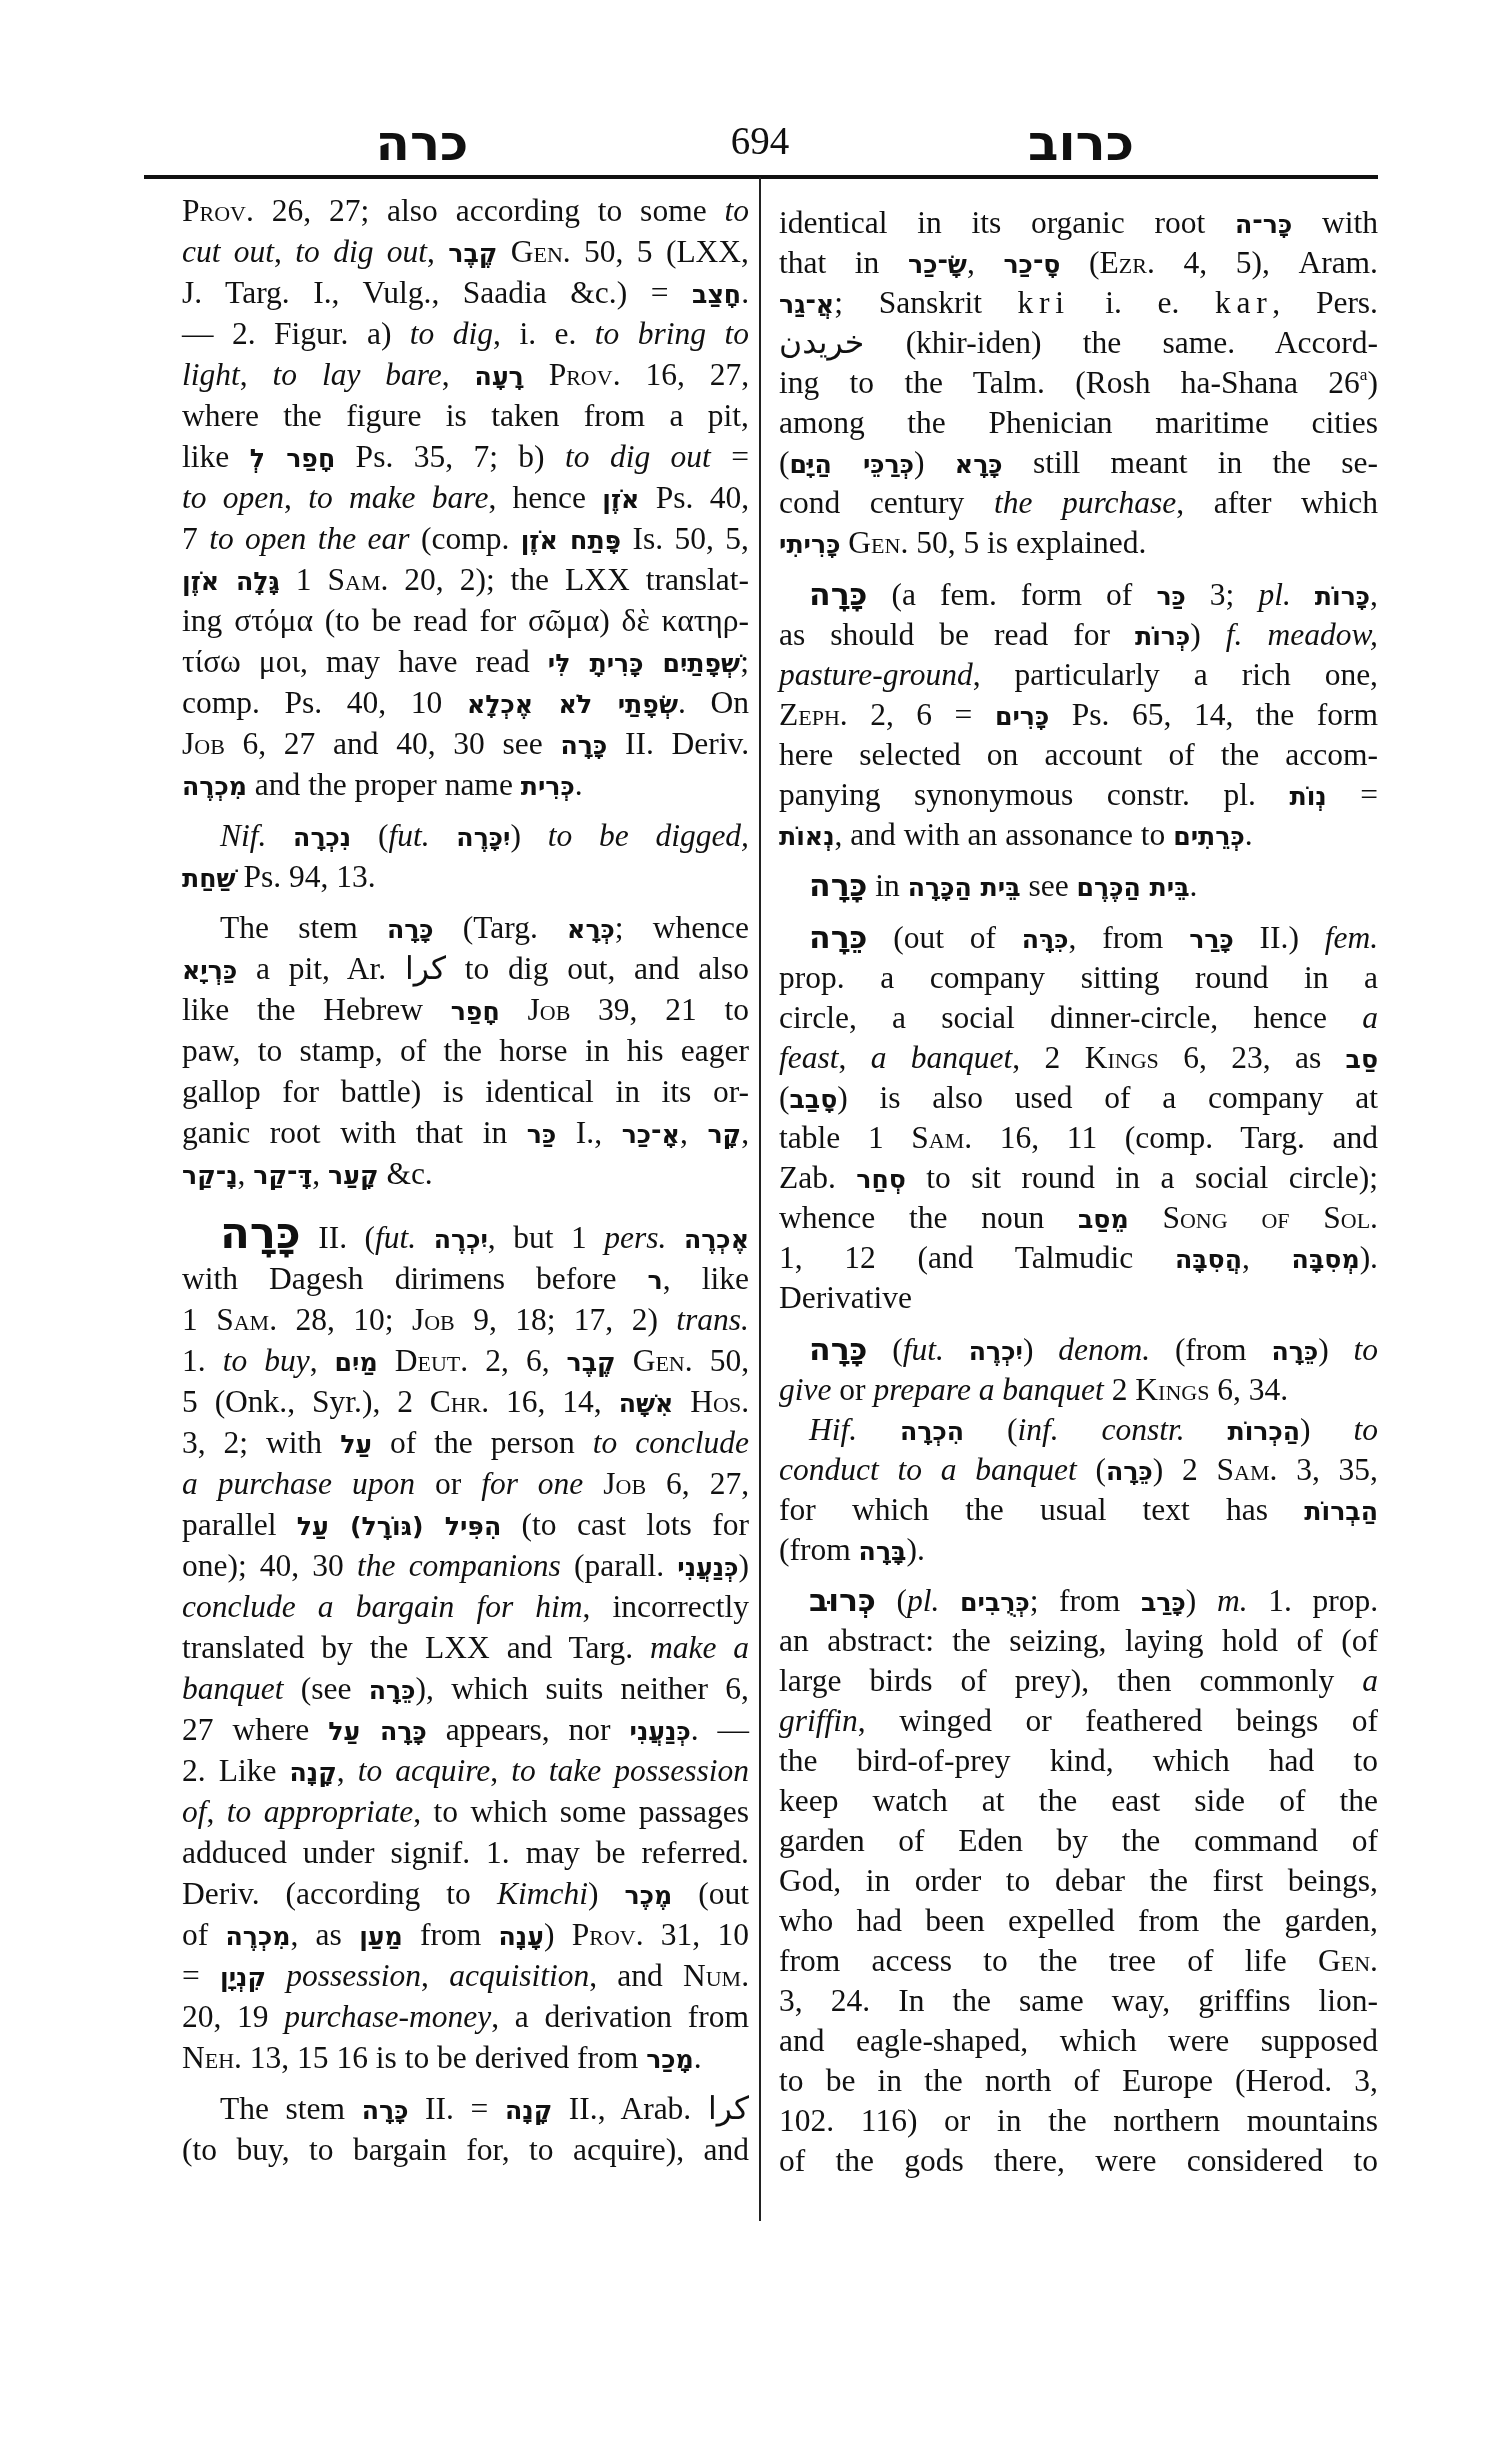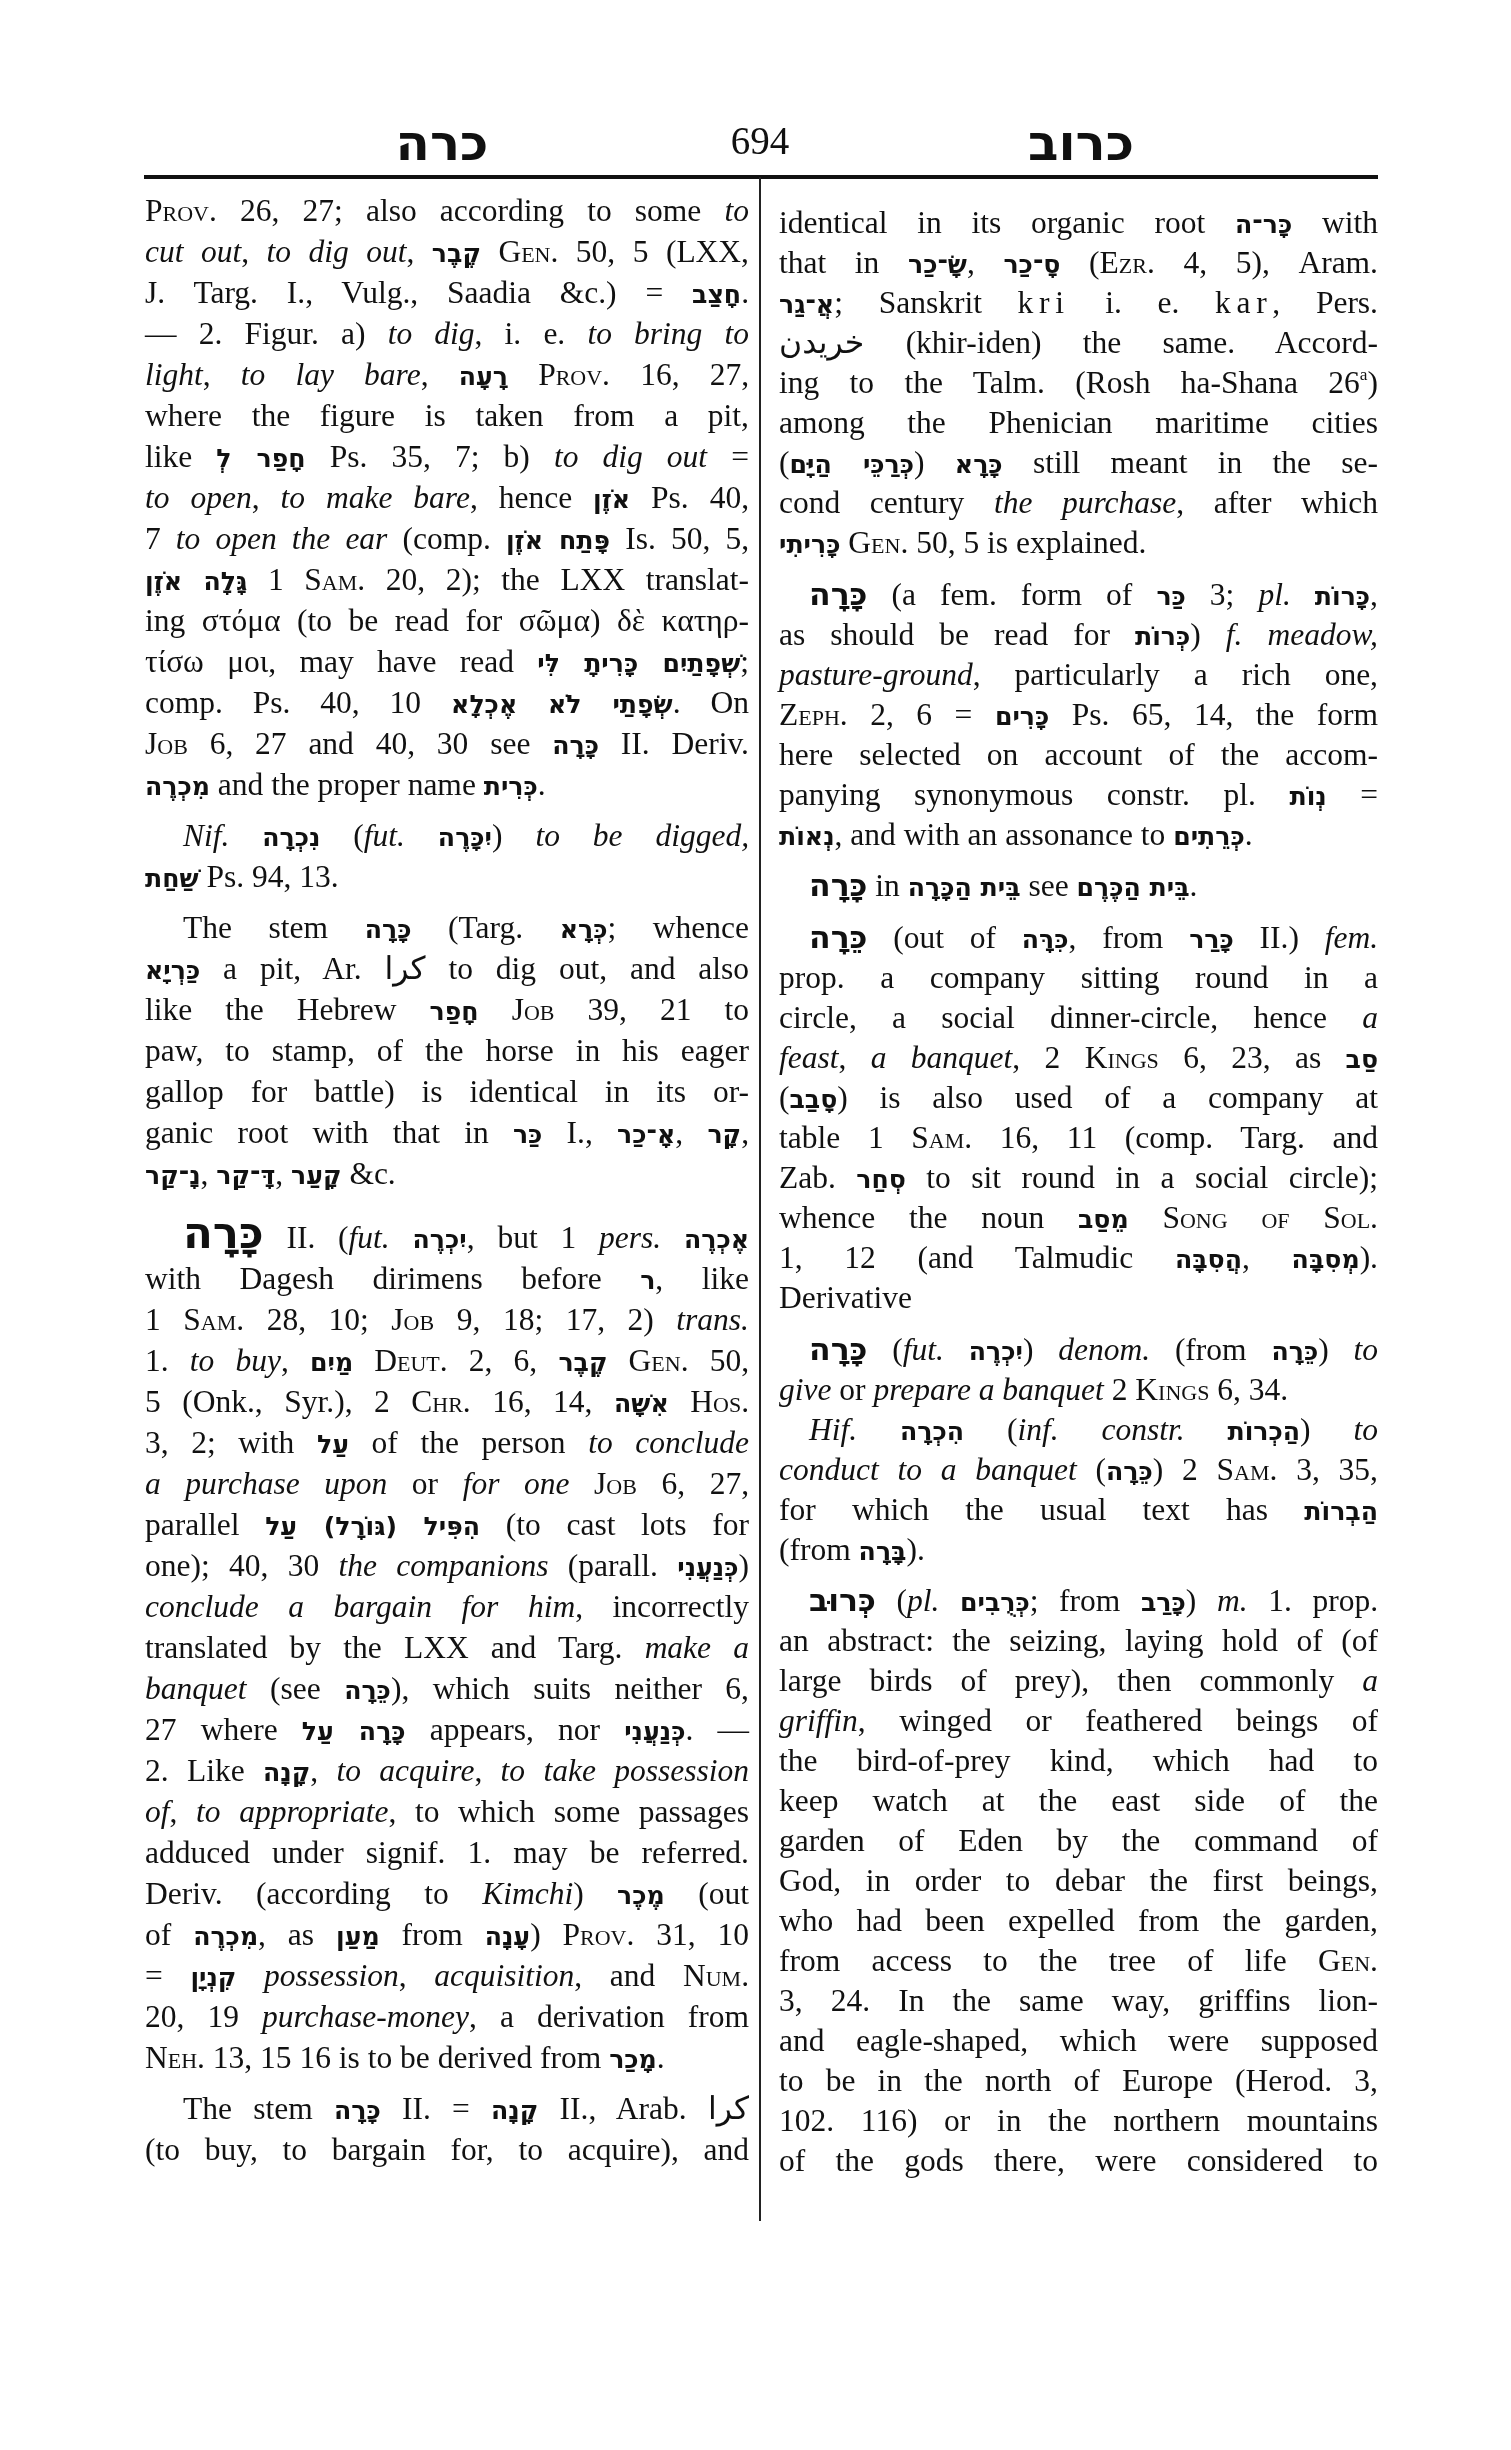--- a/index.html
+++ b/index.html
@@ -20,21 +20,21 @@
     color: #111111;
   }
   .hdr-he {
     font-family: "DejaVu Sans", sans-serif;
     font-weight: bold;
     font-size: 50px;
     top: 118px;
     direction: rtl;
     unicode-bidi: isolate;
   }
-  .hdr-left { left: 442px; }
+  .hdr-left { left: 422px; }
   .hdr-right { left: 1081px; }
   .hdr-num {
     font-family: "Liberation Serif", serif;
     font-size: 39px;
     top: 121px;
     left: 760px;
   }
   .rule {
     position: absolute;
     left: 144px;
@@ -50,21 +50,21 @@
     width: 1.8px;
     height: 2044px;
     background: #222222;
   }
   .col {
     position: absolute;
     font-size: 31.5px;
   }
   .col-left  { left: 145px; top: 190px; width: 604px; line-height: 41px; }
   .col-right { left: 779px; top: 179px; width: 599px; line-height: 40px; margin-top: 24px; }
-  .col-left .line  { height: 41px; }
+  .col-left .line  { height: 41px; margin-left: 37px; }
   .col-right .line { height: 40px; }
 
   .line {
     display: block;
     white-space: nowrap;
     text-align: justify;
     text-align-last: justify;
   }
   .line.last { text-align-last: left; }
 

